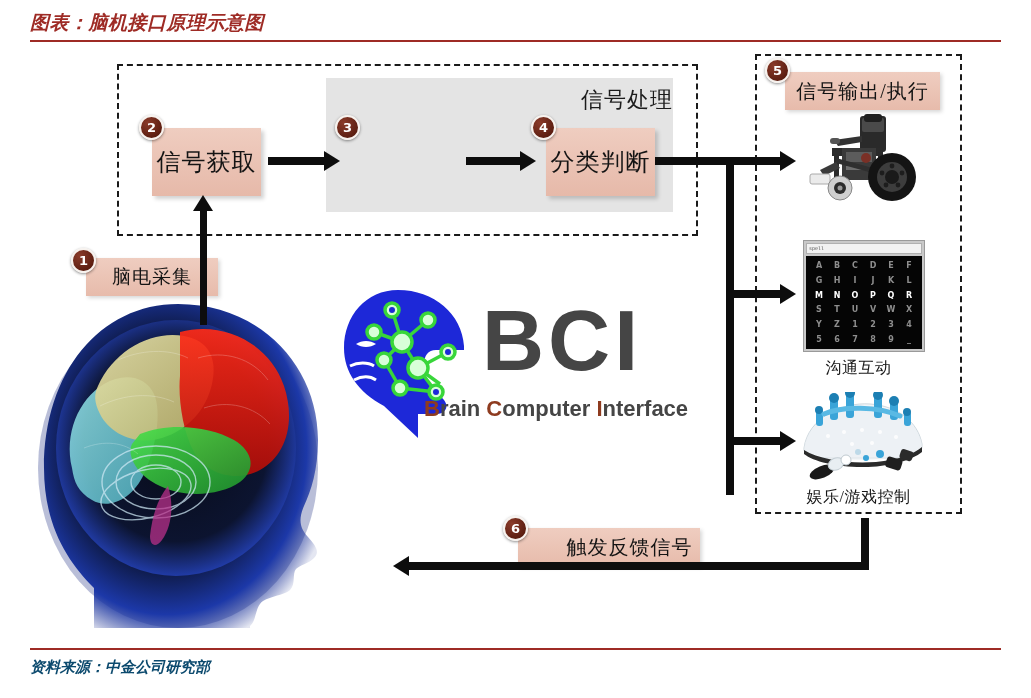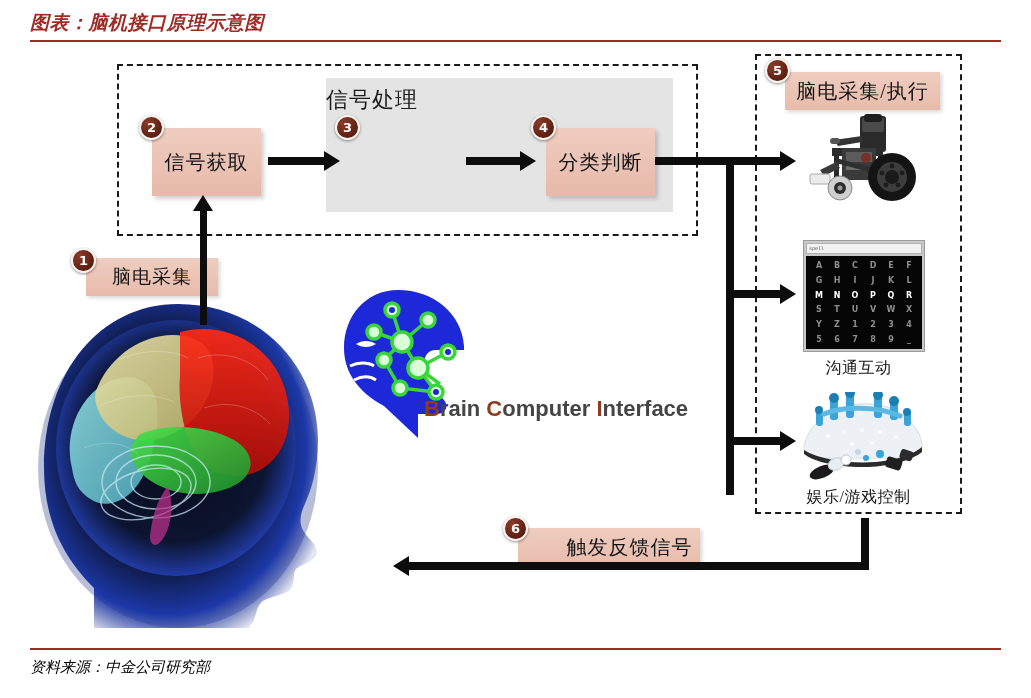--- a/index.html
+++ b/index.html
@@ -40,23 +40,23 @@
     background: #9e2b25;
   }
   .rule-top { top: 40px; }
   .rule-bottom { top: 648px; }
   .source {
     position: absolute;
     left: 30px;
     top: 658px;
     font-family: "Liberation Serif", "DejaVu Serif", serif;
     font-style: italic;
-    font-weight: normal;
+    font-weight: bold;
     font-size: 15px;
-    color: #000000;
+    color: #0c4a6e;
     white-space: nowrap;
   }
 
   
   .dashed-box {
     position: absolute;
     border: 2px dashed #1a1a1a;
     box-sizing: border-box;
   }
   #acq-dashed { left: 117px; top: 64px; width: 581px; height: 172px; }
@@ -66,38 +66,38 @@
   #proc-panel {
     position: absolute;
     left: 326px; top: 78px;
     width: 347px; height: 134px;
     background: #e4e4e4;
   }
   #proc-panel-label {
     position: absolute;
     left: 326px; top: 85px;
     width: 347px;
-    text-align: left;
+    text-align: right;
     font-family: "Liberation Serif", "DejaVu Serif", serif;
     font-size: 22px;
     font-weight: 500;
     color: #1c1c1c;
     letter-spacing: 1px;
   }
 
   
   .pbox {
     position: absolute;
     background: linear-gradient(180deg, #efcdc0 0%, #e6b9a9 100%);
     box-shadow: 3px 3px 4px rgba(0,0,0,0.18);
     display: flex;
     align-items: center;
     justify-content: center;
     font-family: Liberation Sans, sans-serif;
-    font-size: 20px;
+    font-size: 24px;
     font-weight: 500;
     color: #141414;
     letter-spacing: 1px;
     box-sizing: border-box;
   }
   #box-acq  { left: 152px; top: 128px; width: 109px; height: 68px; }
   #box-feat { left: 350px; top: 128px; width: 109px; height: 68px; }
   #box-clas { left: 546px; top: 128px; width: 109px; height: 68px; }
 
   
@@ -354,34 +354,35 @@
         <circle cx="60" cy="100" r="7"></circle>
         <circle cx="108" cy="64" r="7"></circle>
         <circle cx="96" cy="104" r="7"></circle>
       </g>
       <g fill="#1d28d8">
         <circle cx="52" cy="22" r="3"></circle>
         <circle cx="108" cy="64" r="3"></circle>
         <circle cx="96" cy="104" r="3"></circle>
       </g>
     </svg>
+    <div id="logo-word">BCI</div>
     <div id="logo-sub"><span class="hi">B</span><span>rain </span><span class="hi">C</span><span>omputer </span><span class="hi">I</span><span>nterface</span></div>
   </div>
 
   <div class="dashed-box" id="acq-dashed"></div>
   <div class="dashed-box" id="out-dashed"></div>
 
   <div id="proc-panel"></div>
   <div id="proc-panel-label">信号处理</div>
 
   <div class="pbox" id="box-acq">信号获取</div>
   <div class="pbox" id="box-clas">分类判断</div>
 
   <div class="chip" id="chip-eeg">脑电采集</div>
-  <div class="chip" id="chip-output">脑电采集/执行</div>
+  <div class="chip" id="chip-output">信号输出/执行</div>
   <div class="chip" id="chip-feedback">触发反馈信号</div>
 
   <div class="badge" id="badge-1">1</div>
   <div class="badge" id="badge-2">2</div>
   <div class="badge" id="badge-3">3</div>
   <div class="badge" id="badge-4">4</div>
   <div class="badge" id="badge-5">5</div>
   <div class="badge" id="badge-6">6</div>
 
   <div class="arrow-line" style="left:200px; top:205px; width:7px; height:120px;"></div>

